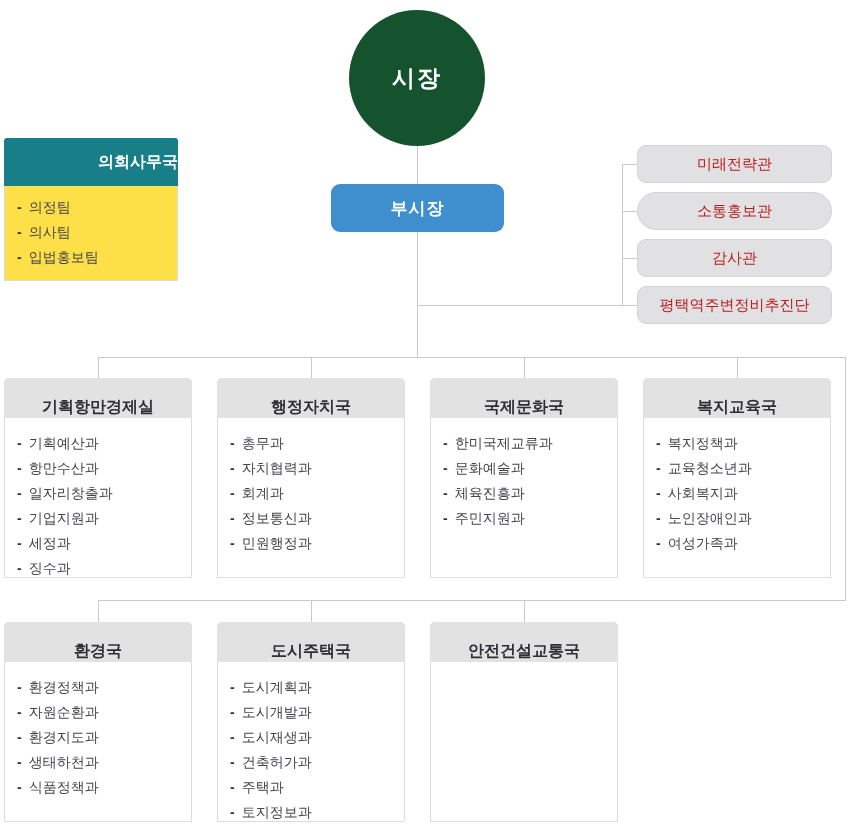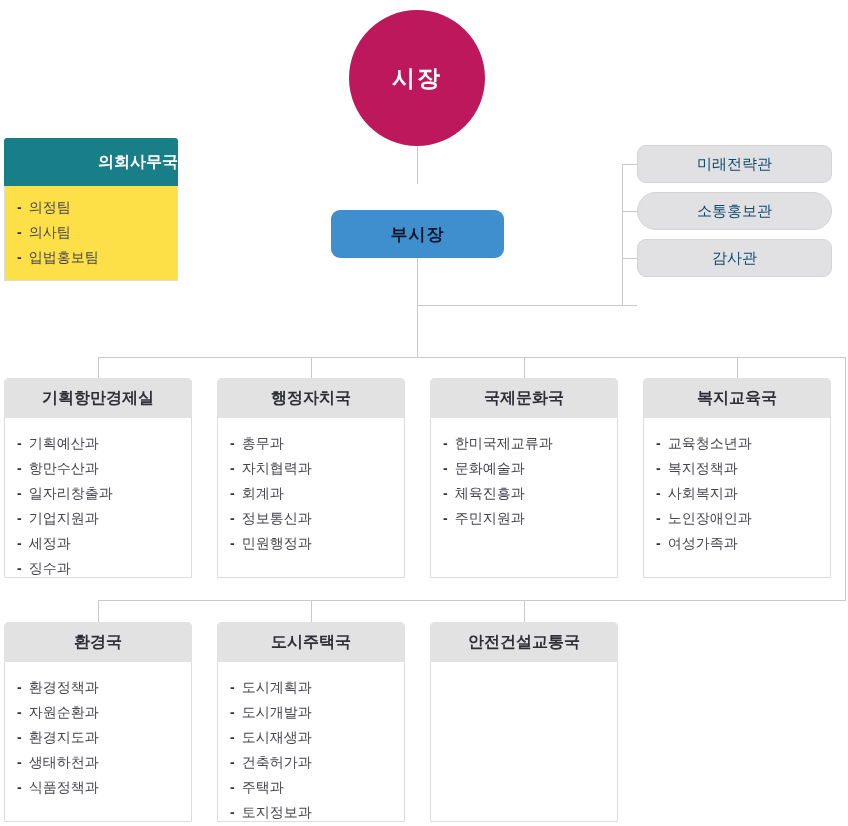--- a/index.html
+++ b/index.html
@@ -18,41 +18,40 @@
   .line { position: absolute; background: #c9c9c9; }
   .line.h { height: 1px; }
   .line.v { width: 1px; }
 
   
   .mayor-circle {
     position: absolute;
     left: 349px; top: 10px;
     width: 136px; height: 136px;
     border-radius: 50%;
-    background: #be185d;
+    background: #14532d;
     display: flex; align-items: center; justify-content: center;
     color: #ffffff;
     font-size: 23px;
     font-weight: bold;
     letter-spacing: 2px;
   }
 
   
   .vice-mayor {
     position: absolute;
     left: 331px; top: 184px;
     width: 173px; height: 48px;
     border-radius: 9px;
     background: #3f8ecd;
     display: flex; align-items: center; justify-content: center;
-    color: #0f172a;
+    color: #ffffff;
     font-size: 17px;
     font-weight: bold;
     letter-spacing: 1px;
-    margin-top: 26px;
   }
 
   
   .council-box {
     position: absolute;
     left: 4px; top: 138px;
     width: 174px;
   }
   .council-box .head {
     height: 48px;
@@ -72,39 +71,39 @@
 
   
   .staff-box {
     position: absolute;
     left: 637px;
     width: 195px; height: 38px;
     background: #e1e1e3;
     border: 1px solid #d4d4d6;
     border-radius: 9px;
     display: flex; align-items: center; justify-content: center;
-    color: #0c4a6e;
+    color: #b91c1c;
     font-size: 15px;
   }
 
   
   .dept-box {
     position: absolute;
     width: 188px;
     height: 200px;
     background: #ffffff;
     border: 1px solid #dcdcdc;
     border-radius: 5px 5px 0 0;
   }
   .dept-box .head {
     height: 40px;
     margin: -1px -1px 0 -1px;
     background: #e2e2e2;
     border-radius: 5px 5px 0 0;
-    display: flex; align-items: center; justify-content: center;
+    display: flex; align-items: flex-end; justify-content: center;
     color: #2e2e36;
     font-size: 16px;
     font-weight: bold;
   }
   .dept-box .body { padding: 13px 0 0 12px; }
 
   
   ul.items { list-style: none; }
   ul.items li {
     color: #45454d;
@@ -167,20 +166,23 @@
 
   <div class="staff-box" style="top:145px;">
     <span>미래전략관</span>
   </div>
   <div class="staff-box" style="top:192px;border-radius:19px;">
     <span>소통홍보관</span>
   </div>
   <div class="staff-box" style="top:239px;">
     <span>감사관</span>
   </div>
+  <div class="staff-box" style="top:286px;">
+    <span>평택역주변정비추진단</span>
+  </div>
 
   <div class="dept-box" style="left:4px; top:378px;">
     <div class="head">
       <span>기획항만경제실</span>
     </div>
     <div class="body">
       <ul class="items">
           <li>기획예산과</li>
           <li>항만수산과</li>
           <li>일자리창출과</li>
@@ -216,22 +218,22 @@
           <li>주민지원과</li>
         </ul>
     </div>
   </div>
   <div class="dept-box" style="left:643px; top:378px;">
     <div class="head">
       <span>복지교육국</span>
     </div>
     <div class="body">
       <ul class="items">
+          <li>복지정책과</li>
           <li>교육청소년과</li>
-          <li>복지정책과</li>
           <li>사회복지과</li>
           <li>노인장애인과</li>
           <li>여성가족과</li>
         </ul>
     </div>
   </div>
 
   <div class="dept-box" style="left:4px; top:622px;">
     <div class="head">
       <span>환경국</span>

